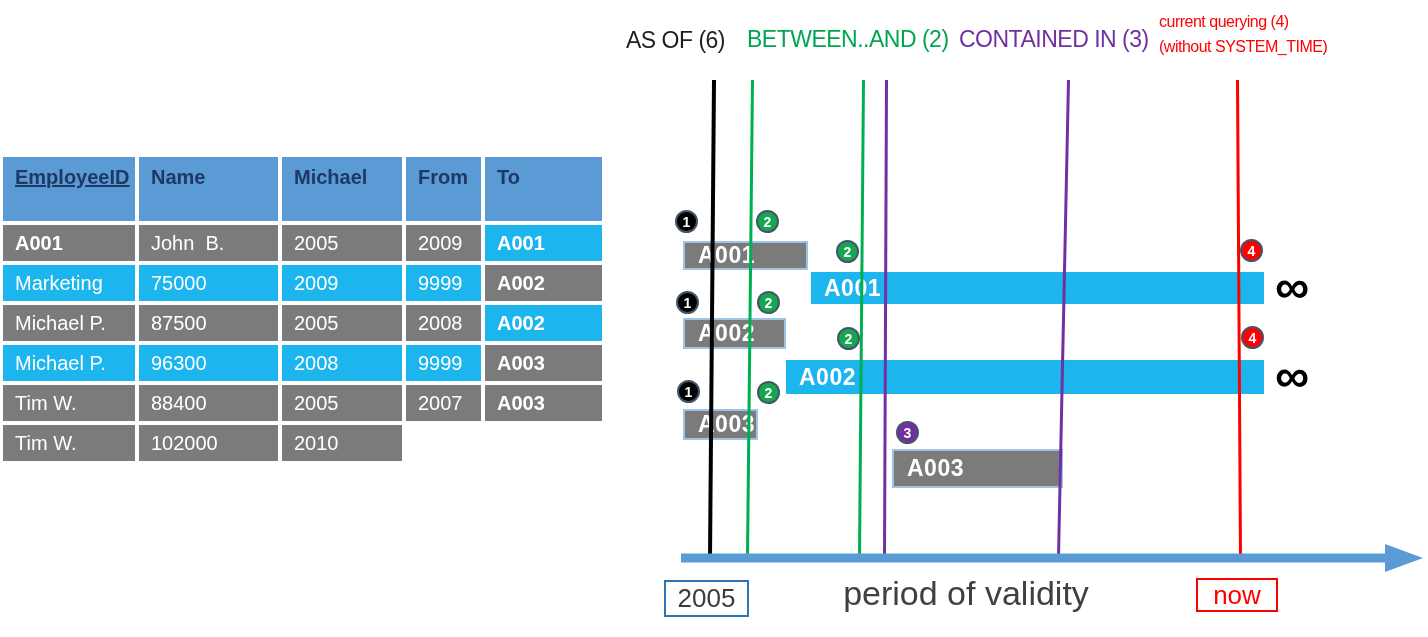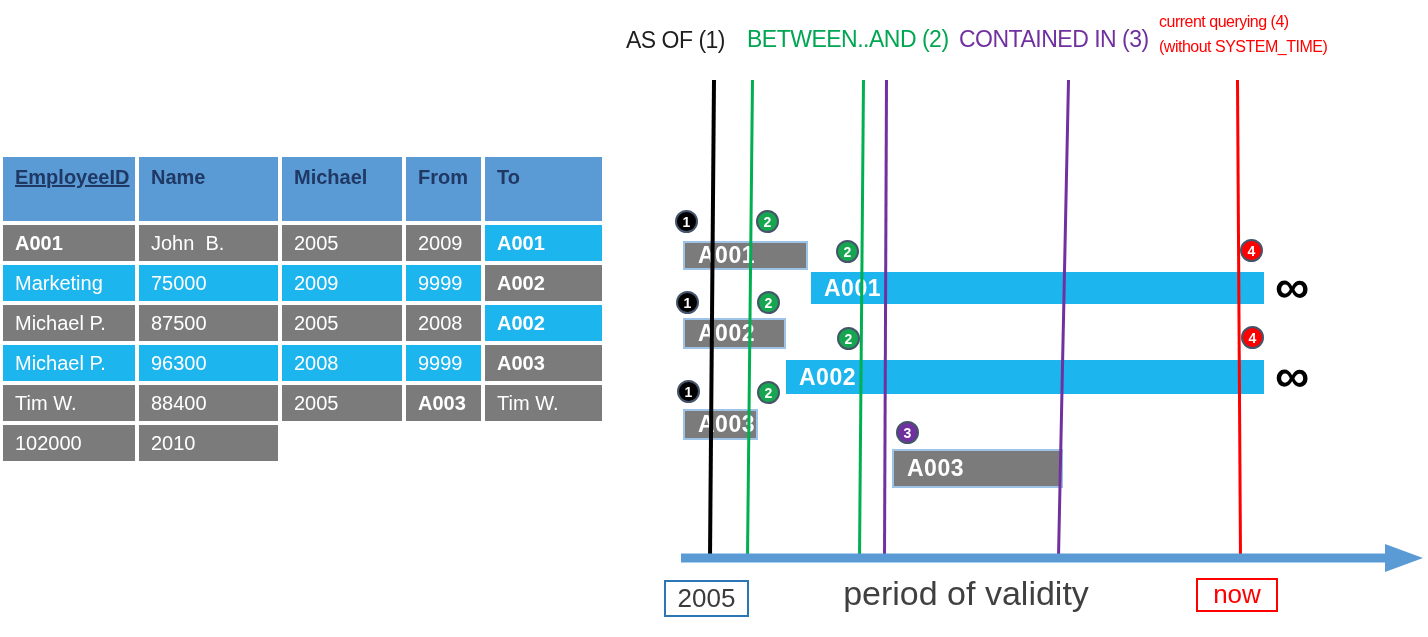--- a/index.html
+++ b/index.html
@@ -63,21 +63,21 @@
   .axis-box {
     position:absolute; box-sizing:border-box;
     display:flex; align-items:center; justify-content:center;
   }
   .box-2005 {
     left:664px; top:580px; width:85px; height:37px;
     border:2px solid #2E75B6; color:#3b3b3b; font-size:26px;
   }
   .box-now {
     left:1196px; top:578px; width:82px; height:34px;
-    border:2px solid #FF0000; color:#FF0000; font-size:26px;align-items:flex-end;
+    border:2px solid #FF0000; color:#FF0000; font-size:26px;
   }
   .period-label {
     position:absolute; left:826px; top:574px; width:280px; text-align:center;
     font-size:34px; color:#404040; white-space:nowrap;
   }
 </style>
 </head>
 <body>
 
 <div class="canvas">
@@ -104,27 +104,28 @@
       <div class="cell row-gray">2008</div>
       <div class="cell row-cyan col-id">A002</div>
       <div class="cell row-cyan">Michael P.</div>
       <div class="cell row-cyan">96300</div>
       <div class="cell row-cyan">2008</div>
       <div class="cell row-cyan">9999</div>
       <div class="cell row-gray col-id">A003</div>
       <div class="cell row-gray">Tim W.</div>
       <div class="cell row-gray">88400</div>
       <div class="cell row-gray">2005</div>
+      <div class="cell row-gray">2007</div>
       <div class="cell row-gray col-id">A003</div>
       <div class="cell row-gray">Tim W.</div>
       <div class="cell row-gray">102000</div>
       <div class="cell row-gray">2010</div>
     </div>
 
-  <div class="legend legend-asof">AS OF (1)</div>
+  <div class="legend legend-asof">AS OF (6)</div>
   <div class="legend legend-between">BETWEEN..AND (2)</div>
   <div class="legend legend-contained">CONTAINED IN (3)</div>
   <div class="legend legend-current">
     <div>current querying (4)</div>
     <div>(without SYSTEM_TIME)</div>
   </div>
 
   <div class="diagram">
       <div class="bar bar-gray" style="left: 683px; top: 241px; width: 125px; height: 29px;">
         <div class="bar-label"><span>A001</span></div>

